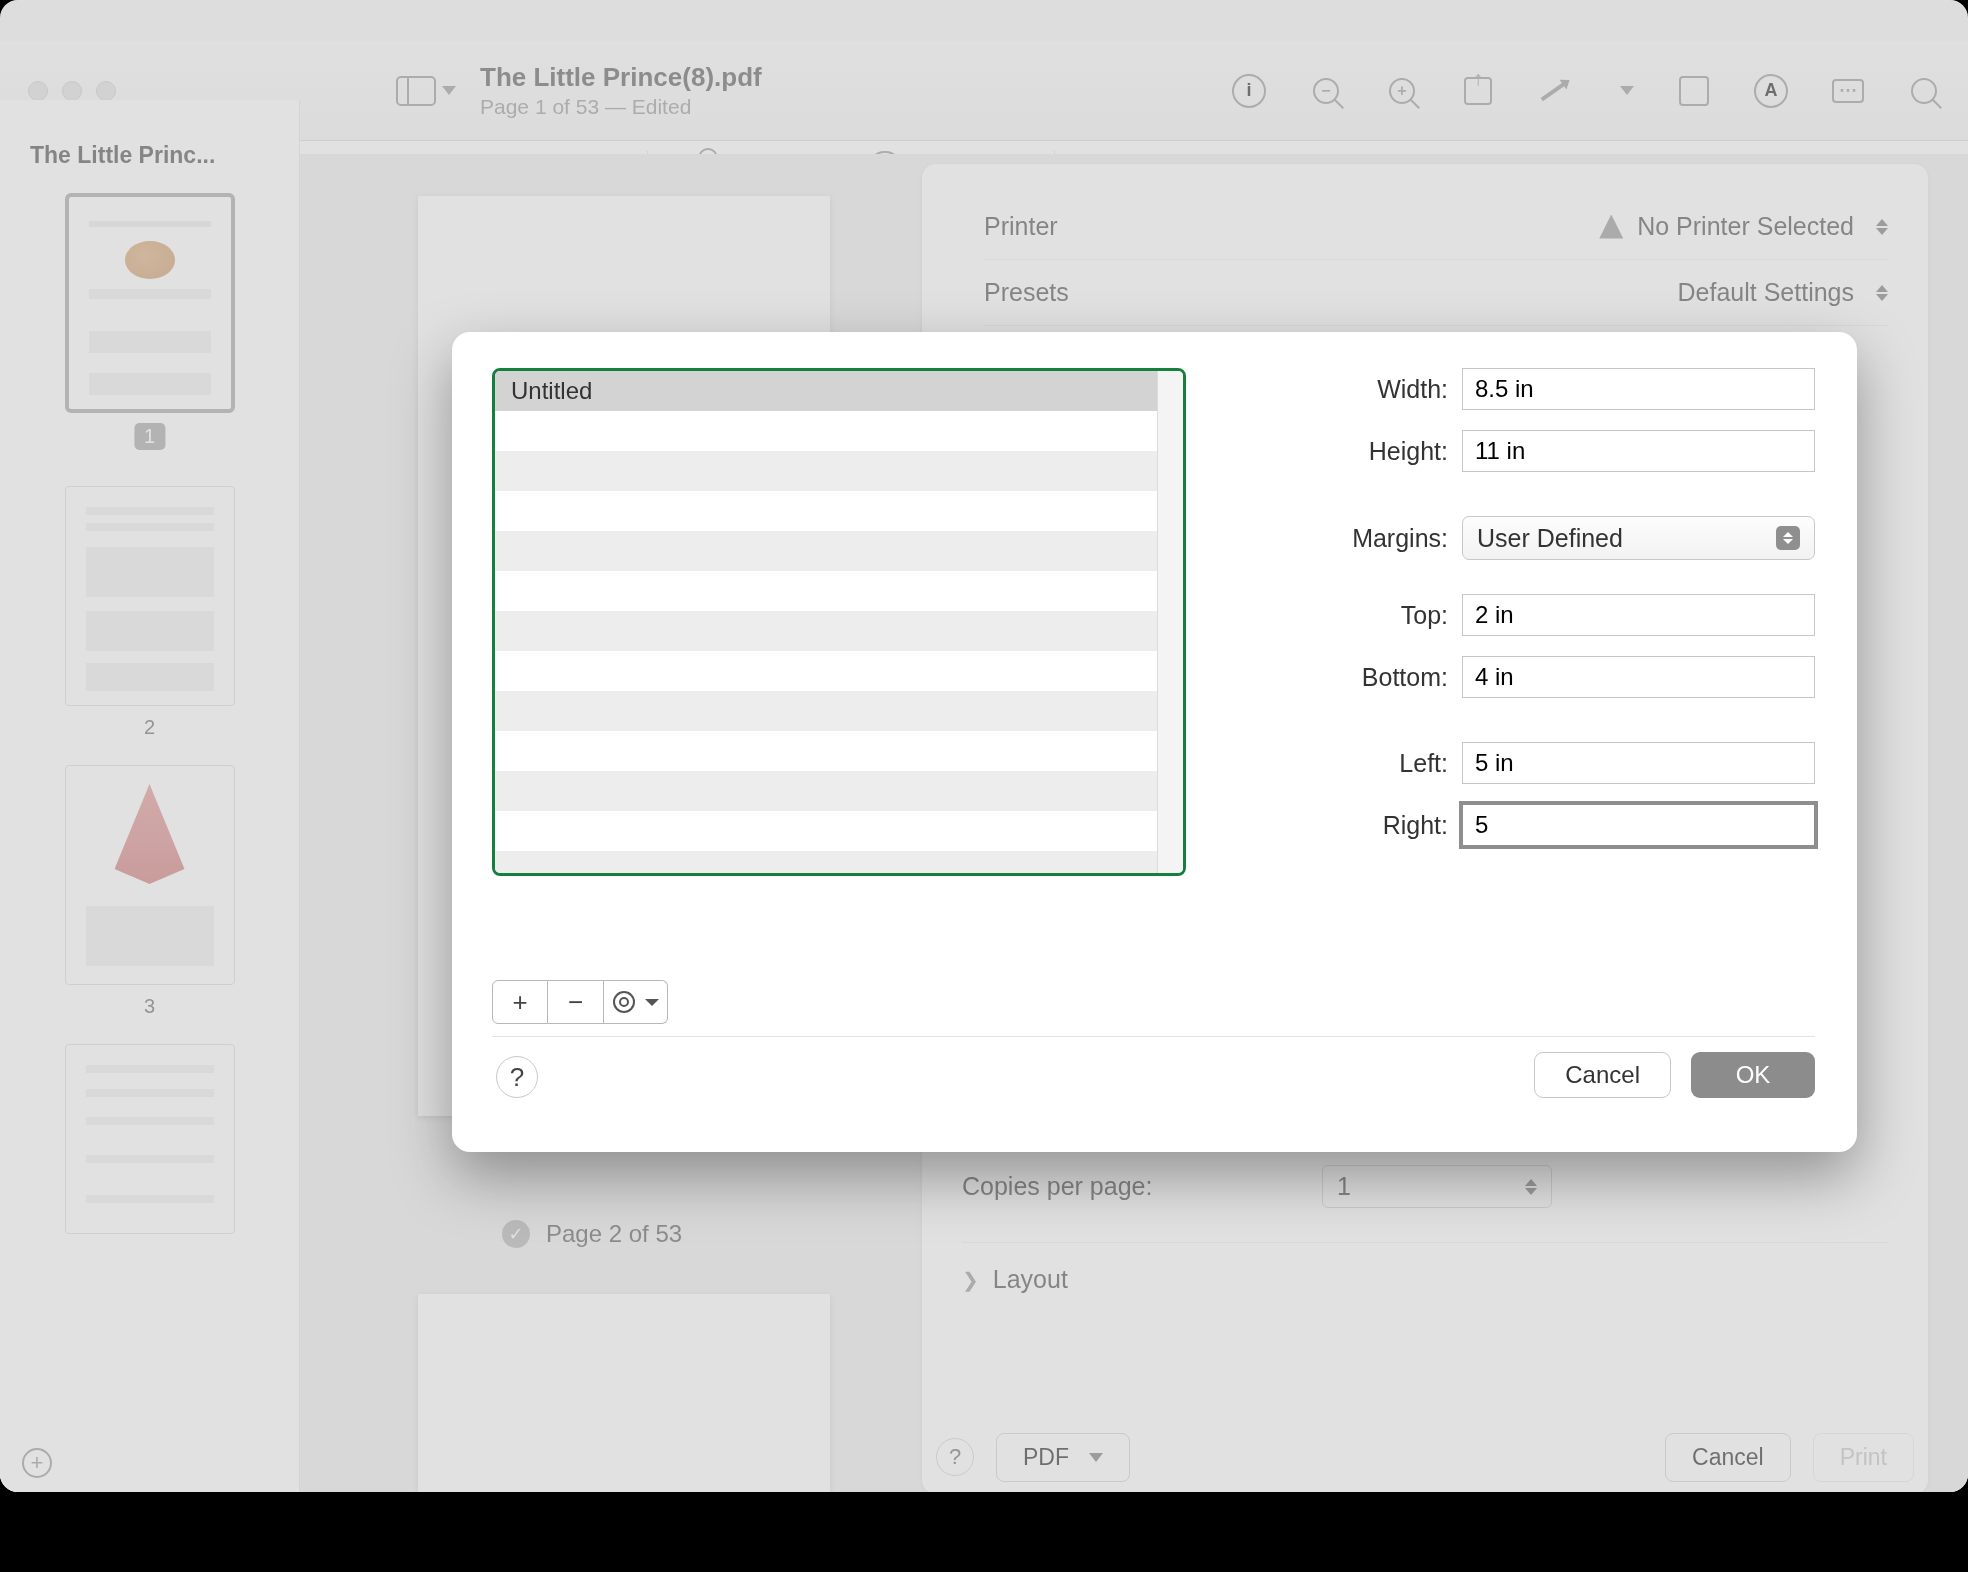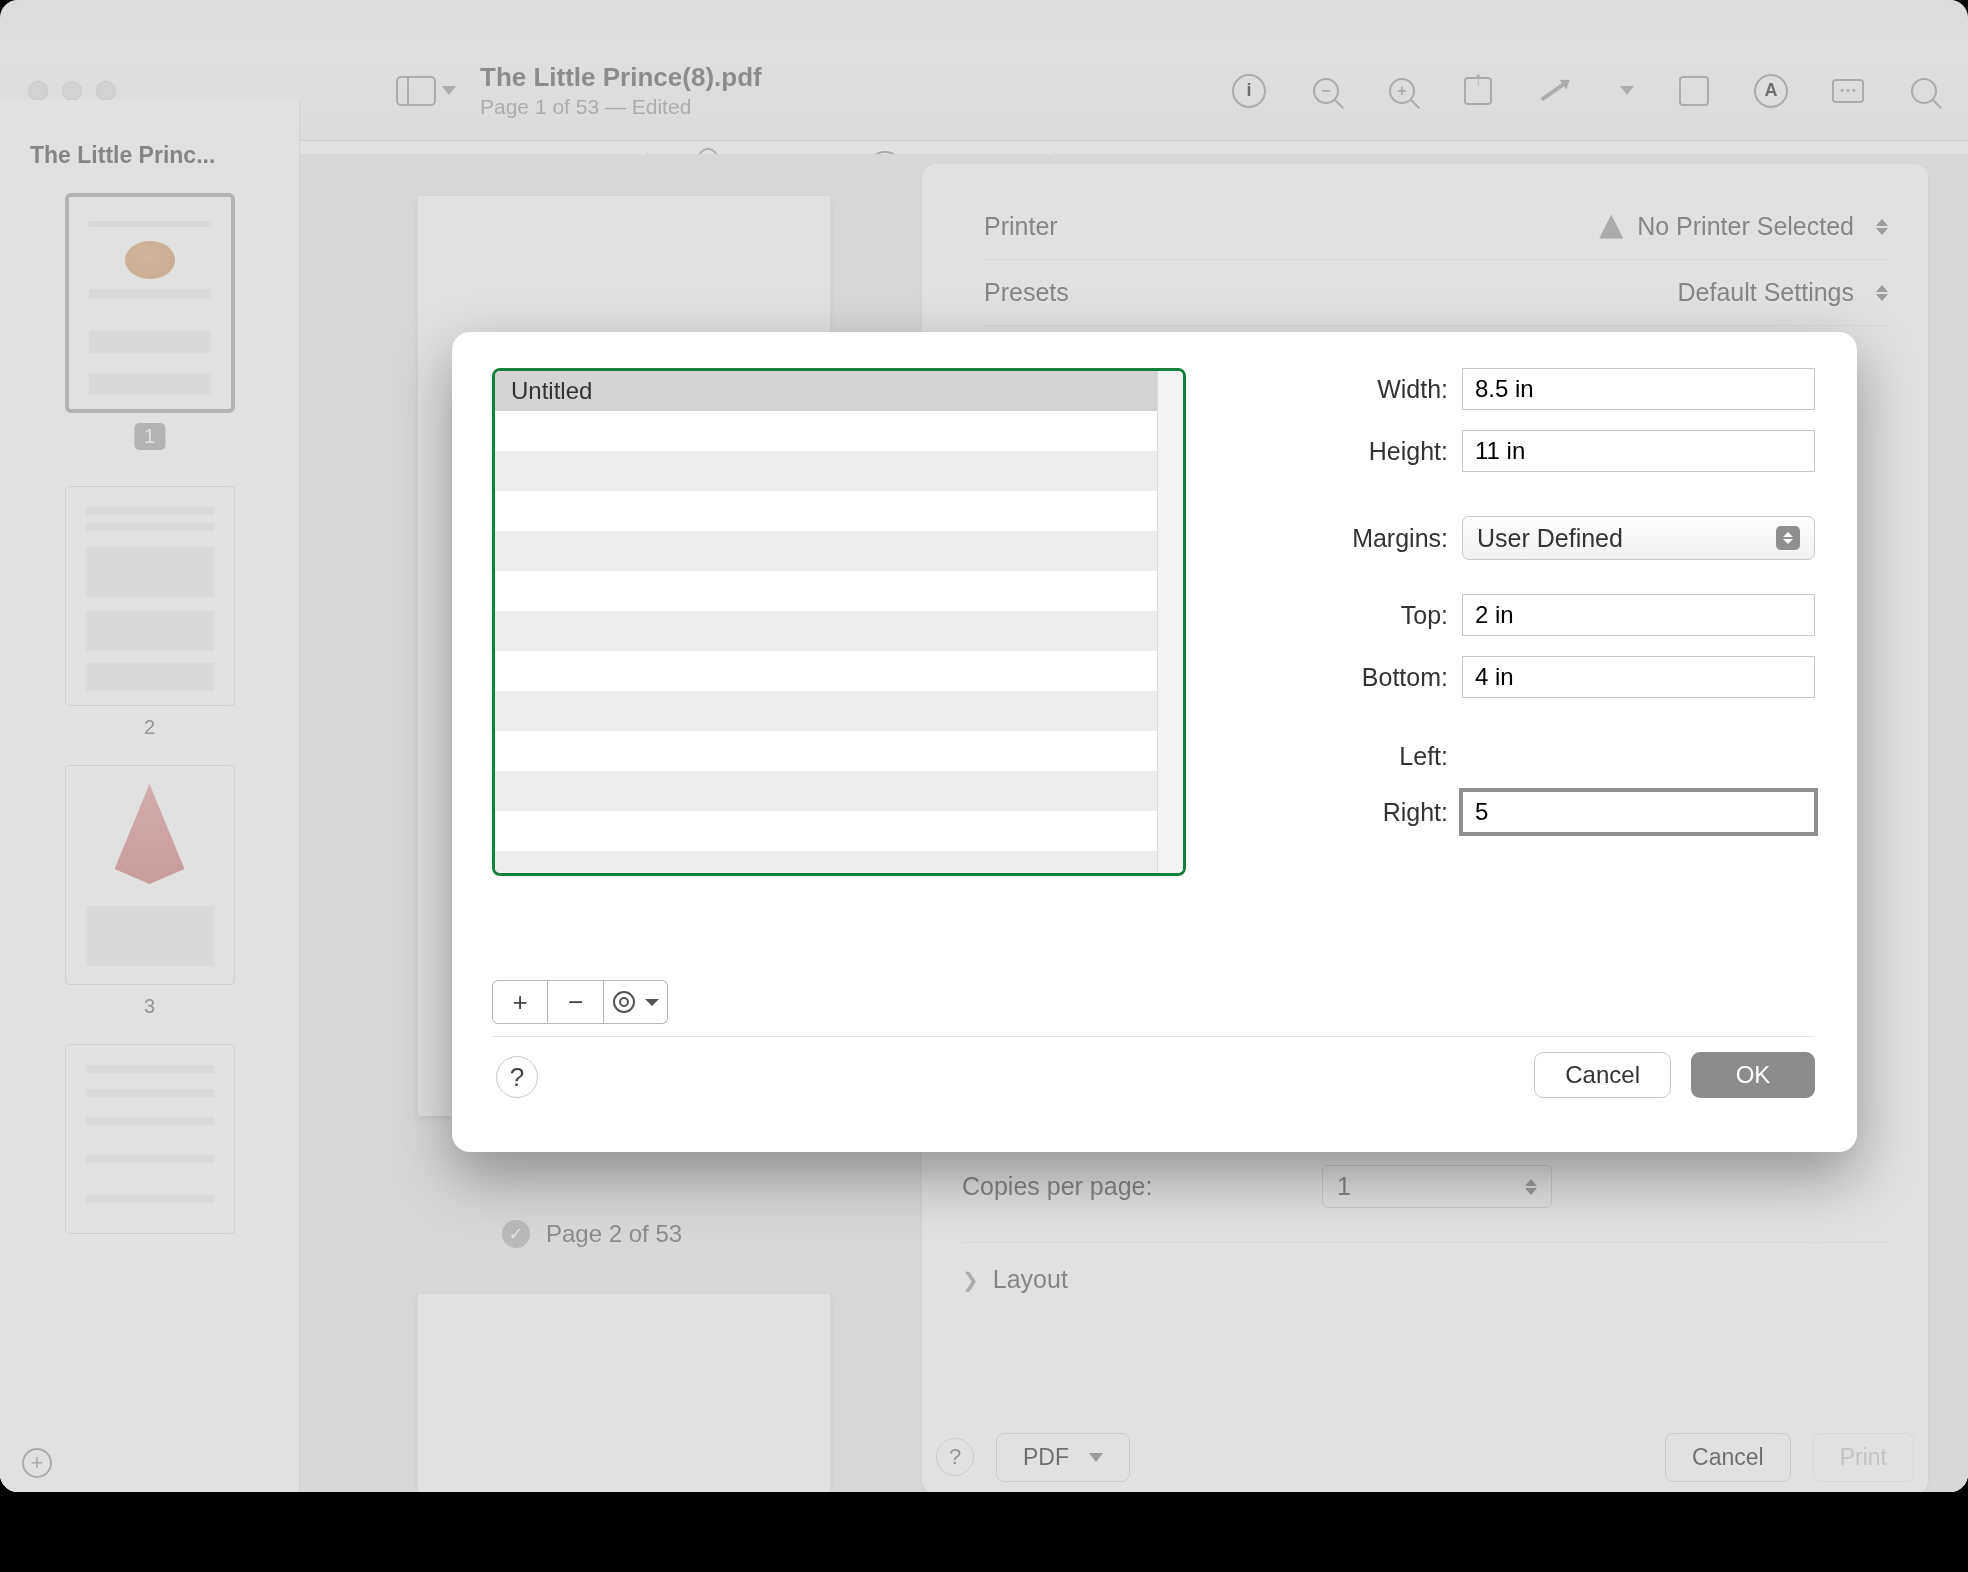--- a/index.html
+++ b/index.html
@@ -404,20 +404,21 @@
         <label>Top:</label>
         <input type="text" value="2 in" style="">
       </div>
       <div class="frow">
         <label>Bottom:</label>
         <input type="text" value="4 in" style="">
       </div>
       <div class="gap"></div>
       <div class="frow">
         <label>Left:</label>
+        <input type="text" value="5 in" style="">
       </div>
       <div class="frow">
         <label>Right:</label>
         <input type="text" class="focus" value="5" style="">
       </div>
     </div>
 
     <div class="dlg-hr"></div>
     <div class="dlg-help">?</div>
     <div class="dlg-btns">

